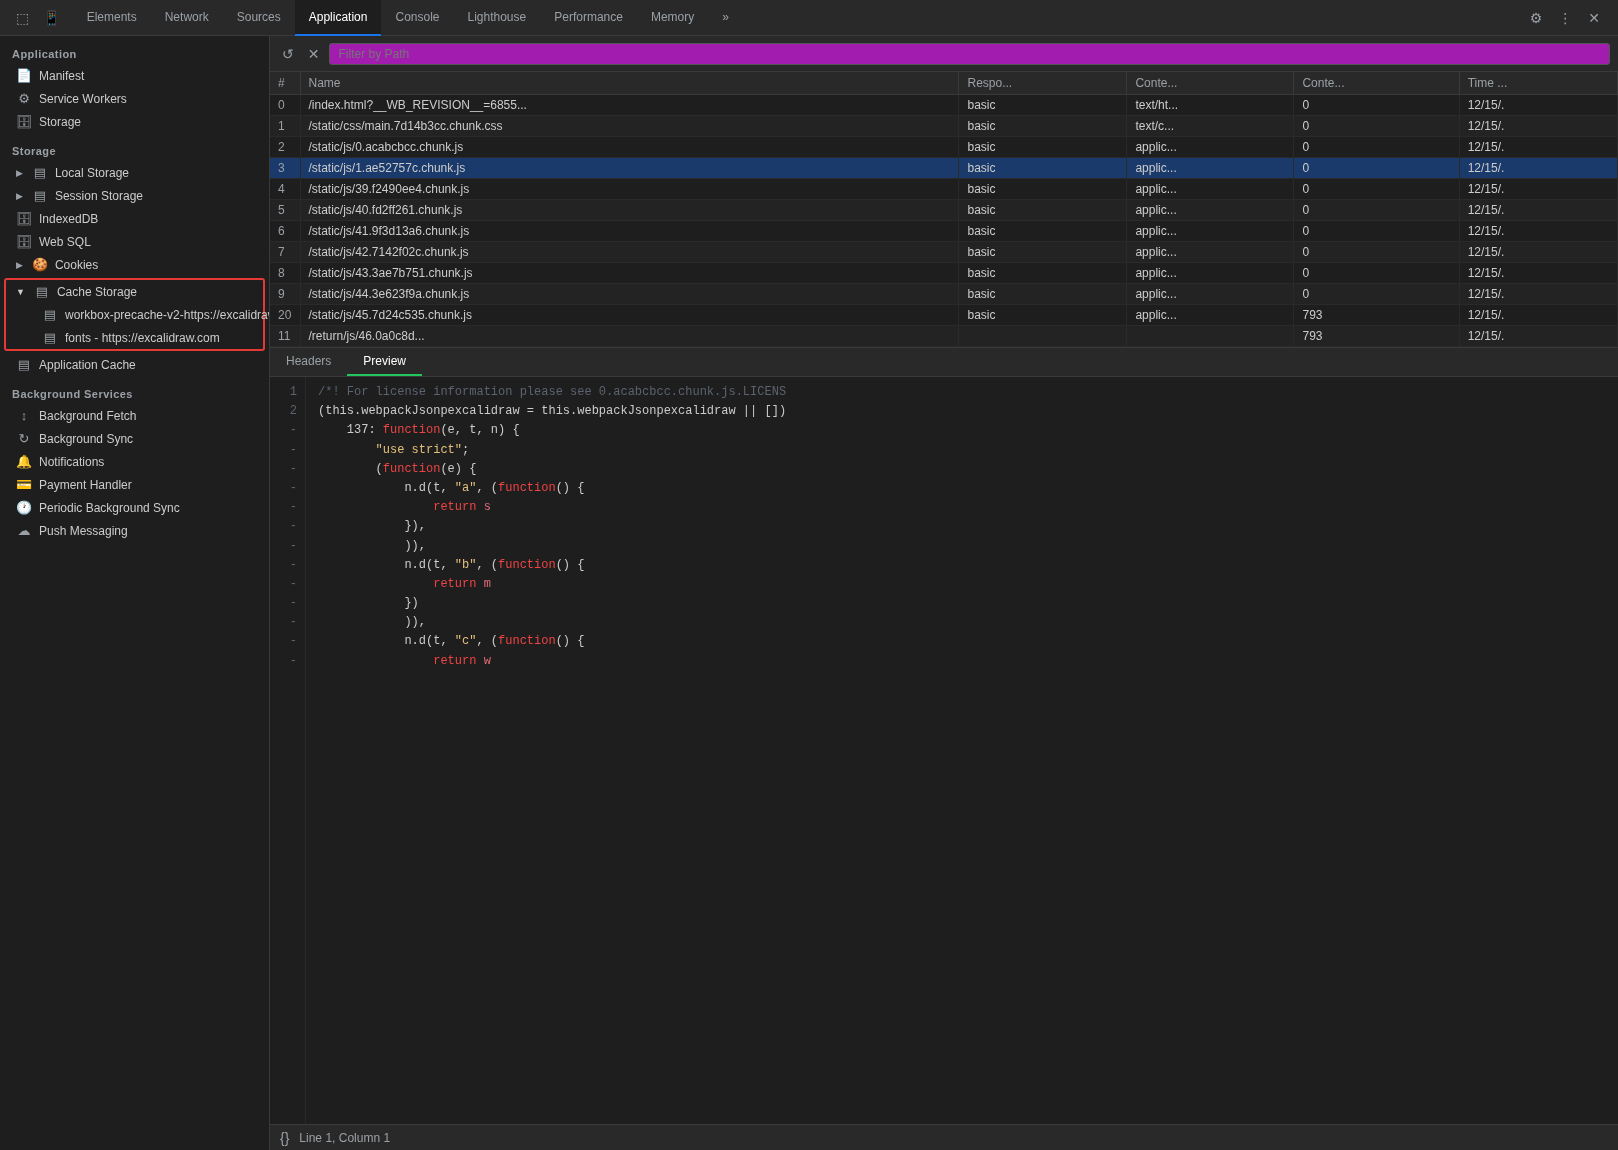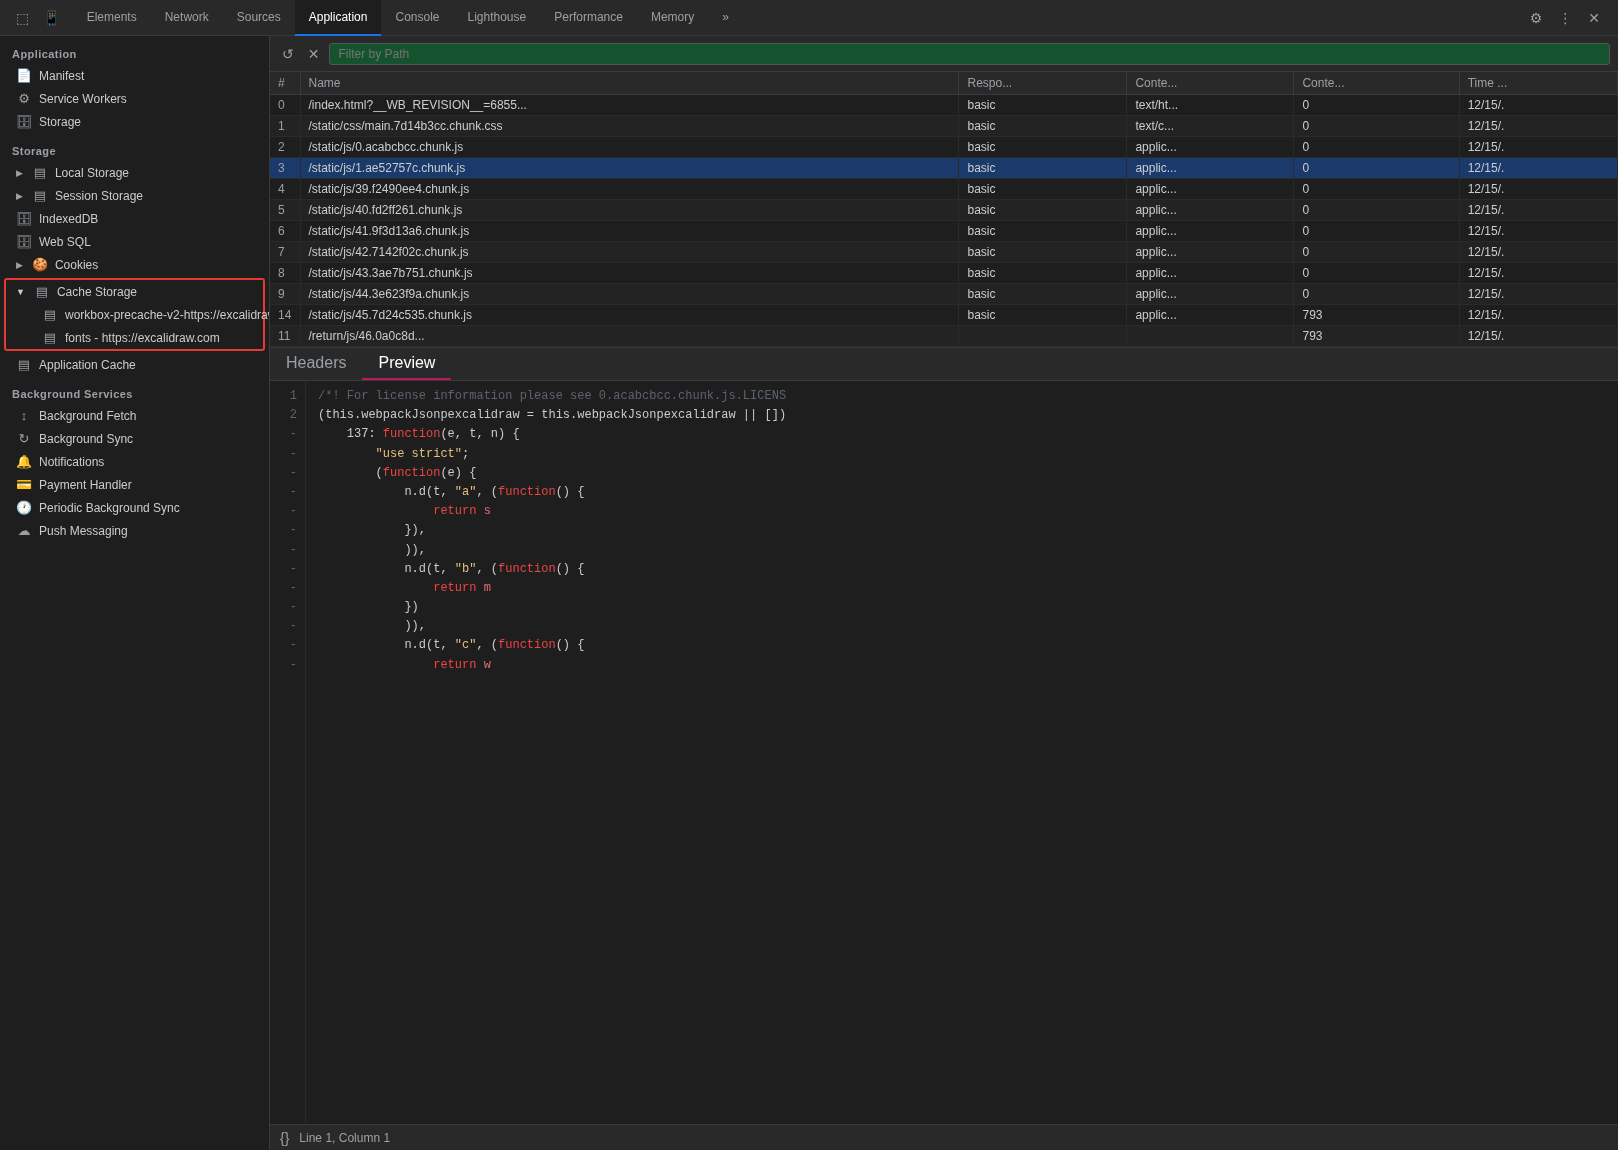--- a/index.html
+++ b/index.html
@@ -146,21 +146,21 @@
       height: 36px;
     }
     .filter-bar .icon-btn {
       color: #9aa0a6;
       cursor: pointer;
       font-size: 14px;
       padding: 2px 4px;
     }
     .filter-input {
       flex: 1;
-      background: #14532d;
+      background: #a21caf;
       border: 1px solid #555;
       border-radius: 3px;
       color: #ccc;
       padding: 3px 8px;
       font-size: 12px;
       outline: none;
     }
 
     
     .cache-table {
@@ -220,26 +220,26 @@
     }
     .preview-tabs {
       display: flex;
       background: #292929;
       border-bottom: 1px solid #3a3a3a;
     }
     .preview-tab {
       padding: 6px 16px;
       cursor: pointer;
       color: #9aa0a6;
-      font-size: 16px;
+      font-size: 12px;
       border-bottom: 2px solid transparent;
     }
     .preview-tab.active {
       color: #fff;
-      border-bottom: 2px solid #be185d;
+      border-bottom: 2px solid #22c55e;
     }
 
     
     .code-area {
       flex: 1;
       background: #1e1e1e;
       overflow: auto;
       font-family: 'Courier New', monospace;
       font-size: 12px;
       padding: 0;
@@ -493,21 +493,21 @@
   </tr>
             <tr>
     <td>9</td>
     <td class="col-name">/static/js/44.3e623f9a.chunk.js</td>
     <td class="col-resp">basic</td>
     <td class="col-cont1">applic...</td>
     <td class="col-cont2">0</td>
     <td class="col-time">12/15/.</td>
   </tr>
             <tr>
-    <td>14</td>
+    <td>20</td>
     <td class="col-name">/static/js/45.7d24c535.chunk.js</td>
     <td class="col-resp">basic</td>
     <td class="col-cont1">applic...</td>
     <td class="col-cont2">793</td>
     <td class="col-time">12/15/.</td>
   </tr>
             <tr>
     <td>11</td>
     <td class="col-name">/return/js/46.0a0c8d...</td>
     <td class="col-resp"></td>

